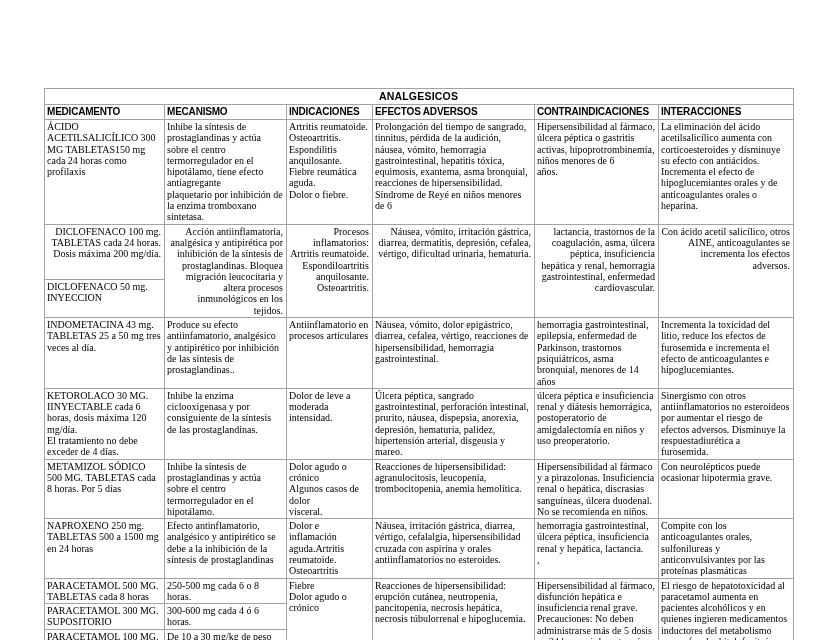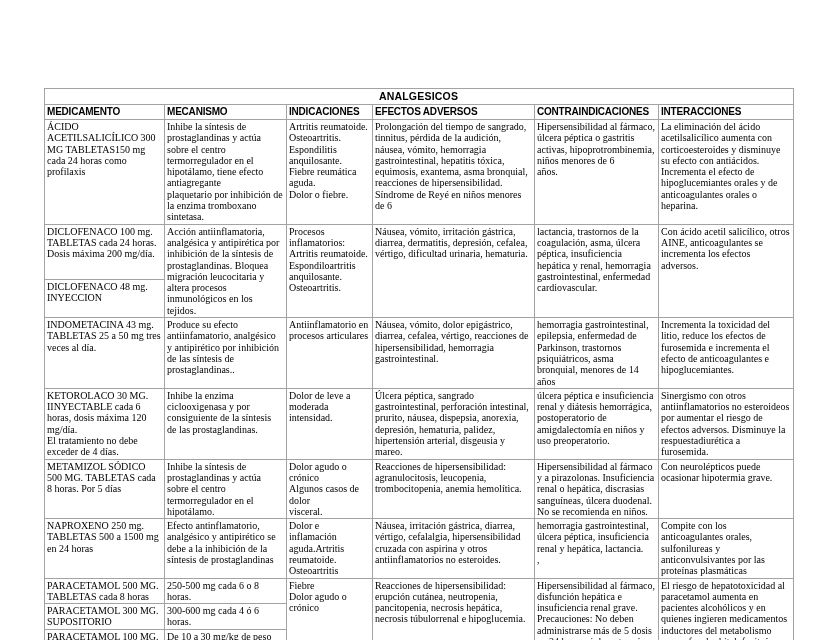--- a/index.html
+++ b/index.html
@@ -47,21 +47,21 @@
   }
   .body-cell {
     font-size: 10px;
     line-height: 1.13;
     white-space: pre-line;
     word-wrap: break-word;
   }
   tr.rt  { height: 16px; }
   tr.rh  { height: 15px; }
   tr.r1  { height: 67px; }
-  tr.r2a { height: 39px; }
+  tr.r2a { height: 39px; text-align: right; }
   tr.r2b { height: 27px; }
   tr.r3  { height: 47px; }
   tr.r4  { height: 53px; }
   tr.r5  { height: 47px; font-family: Liberation Serif, serif; }
   tr.r6  { height: 44px; }
   tr.r7a { height: 23px; }
   tr.r7b { height: 23px; }
   tr.r7c { height: 32px; }
 </style>
 </head>
@@ -111,21 +111,21 @@
     <td class="body-cell" rowspan="2">Acción antiinflamatoria, analgésica y antipirética por inhibición de la síntesis de prostaglandinas. Bloquea migración leucocitaria y altera procesos inmunológicos en los tejidos.</td>
     <td class="body-cell" rowspan="2">Procesos inflamatorios:
 Artritis reumatoide.
 Espondiloartritis anquilosante.
 Osteoartritis.</td>
     <td class="body-cell" rowspan="2">Náusea, vómito, irritación gástrica, diarrea, dermatitis, depresión, cefalea, vértigo, dificultad urinaria, hematuria.</td>
     <td class="body-cell" rowspan="2">lactancia, trastornos de la coagulación, asma, úlcera péptica, insuficiencia hepática y renal, hemorragia gastrointestinal, enfermedad cardiovascular.</td>
     <td class="body-cell" rowspan="2">Con ácido acetil salicílico, otros AINE, anticoagulantes se incrementa los efectos adversos.</td>
   </tr>
   <tr class="r2b">
-    <td class="body-cell">DICLOFENACO 48 mg. INYECCION</td>
+    <td class="body-cell">DICLOFENACO 50 mg. INYECCION</td>
   </tr>
 
   <tr class="r3">
     <td class="body-cell">INDOMETACINA 43 mg. TABLETAS  25 a 50 mg tres veces al día.</td>
     <td class="body-cell">Produce su efecto antiinfamatorio, analgésico y antipirético por inhibición de las síntesis de prostaglandinas..</td>
     <td class="body-cell">Antiinflamatorio en procesos articulares</td>
     <td class="body-cell">Náusea, vómito, dolor epigástrico, diarrea, cefalea, vértigo, reacciones de hipersensibilidad, hemorragia gastrointestinal.</td>
     <td class="body-cell">hemorragia gastrointestinal, epilepsia, enfermedad de Parkinson, trastornos psiquiátricos, asma bronquial, menores de 14 años</td>
     <td class="body-cell">Incrementa la toxicidad del litio, reduce los efectos de furosemida e incrementa el efecto de anticoagulantes e hipoglucemiantes.</td>
   </tr>
@@ -149,21 +149,21 @@
     <td class="body-cell">Reacciones de hipersensibilidad: agranulocitosis, leucopenia, trombocitopenia, anemia hemolítica.</td>
     <td class="body-cell">Hipersensibilidad al fármaco y a pirazolonas. Insuficiencia renal o hepática, discrasias sanguíneas, úlcera duodenal. No se recomienda en niños.</td>
     <td class="body-cell">Con neurolépticos puede ocasionar hipotermia grave.</td>
   </tr>
 
   <tr class="r6">
     <td class="body-cell">NAPROXENO 250 mg. TABLETAS 500 a 1500 mg en 24 horas</td>
     <td class="body-cell">Efecto antinflamatorio, analgésico y antipirético se debe a la inhibición de la síntesis de prostaglandinas</td>
     <td class="body-cell">Dolor e inflamación aguda.Artritis reumatoide.
 Osteoartritis</td>
-    <td class="body-cell">Náusea, irritación gástrica, diarrea, vértigo, cefalalgia, hipersensibilidad cruzada con aspirina y otros
+    <td class="body-cell">Náusea, irritación gástrica, diarrea, vértigo, cefalalgia, hipersensibilidad cruzada con aspirina y orales
 antiinflamatorios no esteroides.</td>
     <td class="body-cell">hemorragia gastrointestinal, úlcera péptica, insuficiencia renal y hepática, lactancia.
 ,</td>
     <td class="body-cell">Compite con los anticoagulantes orales, sulfonilureas y anticonvulsivantes por las proteínas plasmáticas</td>
   </tr>
 
   <tr class="r7a">
     <td class="body-cell">PARACETAMOL 500 MG. TABLETAS cada 8 horas</td>
     <td class="body-cell">250-500 mg cada  6 o 8 horas.</td>
     <td class="body-cell" rowspan="3">Fiebre

